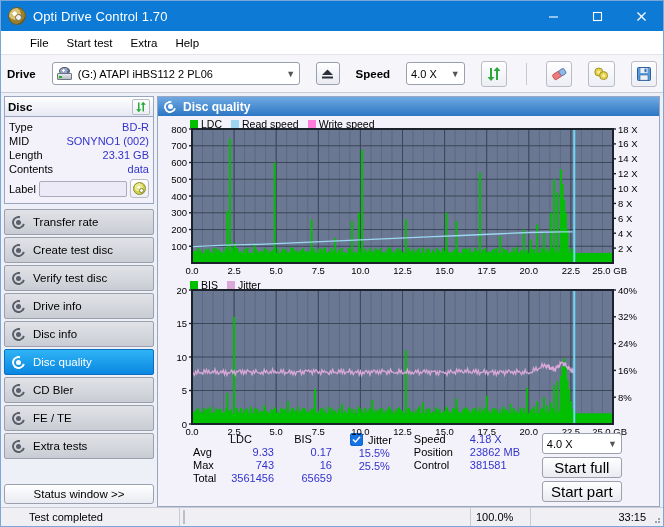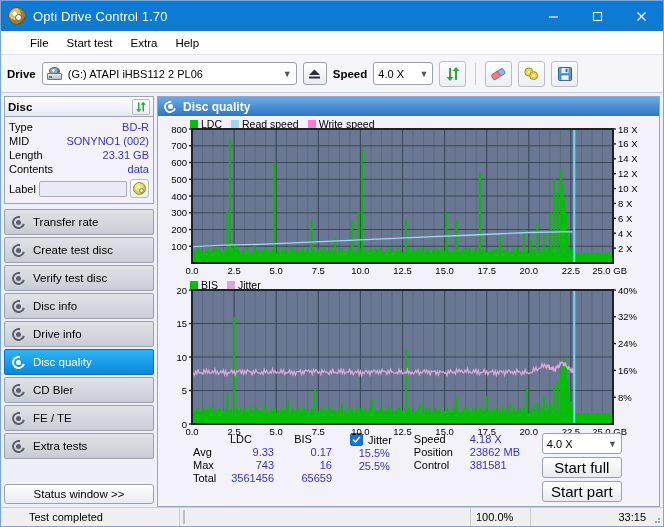--- a/index.html
+++ b/index.html
@@ -45,21 +45,21 @@
   
   .menubar {
     height: 24px; background:#fff; display:flex; align-items:center;
     padding-left:20px; gap:0; flex:0 0 24px;
     border-bottom:1px solid #e4e4ea;
   }
   .menu-item { padding:3px 9px; font-size:11.5px; color:#000; }
   
   .toolbar {
     height:38px; background:#f6f6fa; display:flex; align-items:center;
-    padding:0 6px; gap:6px; flex:0 0 38px; border-bottom:1px solid #c9ccd6;
+    padding:0 6px; gap:16px; flex:0 0 38px; border-bottom:1px solid #c9ccd6;
   }
   .tl-label { font-weight:bold; font-size:11.5px; color:#000; }
   .combo {
     height:23px; background:#fff; border:1px solid #9aa0ad; border-radius:3px;
     display:flex; align-items:center; padding:0 4px; position:relative;
   }
   .combo .chev { margin-left:auto; color:#555; font-size:9px; padding-left:6px; }
   .drive-combo { width:255px; gap:6px; }
   .drive-combo .dtext { font-size:11px; white-space:nowrap; }
   .speed-combo { width:60px; }
@@ -350,28 +350,28 @@
               <span class="ring"></span>
               <span class="dot"></span>
             </span>
           <span>Verify test disc</span>
         </div>
         <div class="nav">
           <span class="gl">
               <span class="ring"></span>
               <span class="dot"></span>
             </span>
-          <span>Disc info</span>
+          <span>Drive info</span>
         </div>
         <div class="nav">
           <span class="gl">
               <span class="ring"></span>
               <span class="dot"></span>
             </span>
-          <span>Drive info</span>
+          <span>Disc info</span>
         </div>
         <div class="nav active">
           <span class="gl">
               <span class="ring"></span>
               <span class="dot"></span>
             </span>
           <span>Disc quality</span>
         </div>
         <div class="nav">
           <span class="gl">

